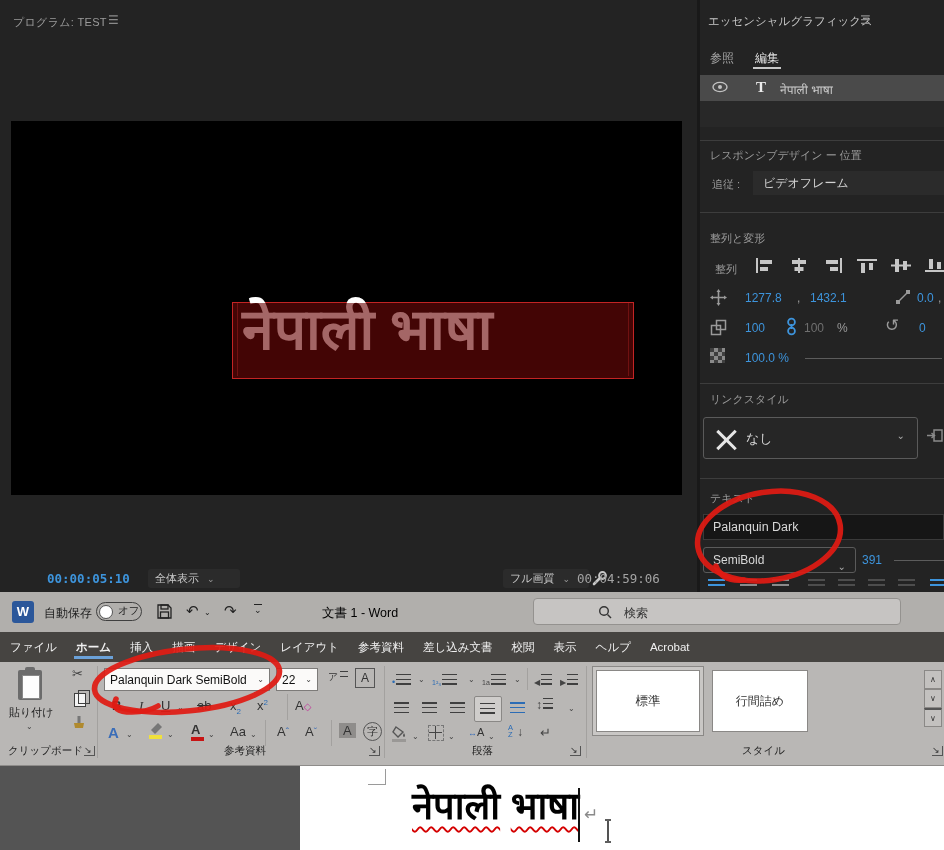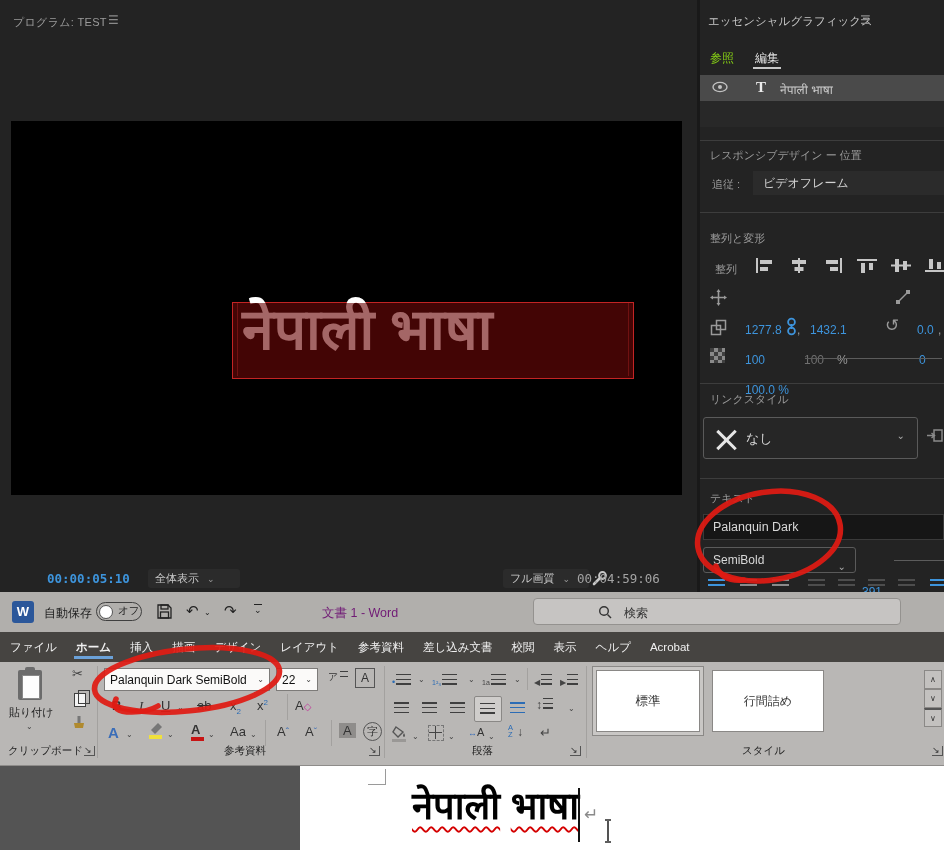--- a/index.html
+++ b/index.html
@@ -24,32 +24,32 @@
   .pm-dd .chv{font-size:9px;color:#9a9a9a;}
   .dd-zoom{left:148px;top:9px;width:78px;}
   .dd-qual{left:503px;top:9px;width:72px;}
   .wrench{left:592px;top:10px;}
 
   
   .vsep{left:697px;top:0;width:3px;height:592px;background:#191919;}
   .eg{position:absolute;left:700px;top:0;width:244px;height:592px;background:#232323;}
   .eg-title{left:8px;top:14px;font-size:11.5px;color:#c8c8c8;}
   .eg-menu{left:160px;top:13px;font-size:12px;color:#8a8a8a;}
-  .eg-tab{top:50px;font-size:12px;color:#84cc16;}
+  .eg-tab{top:50px;font-size:12px;color:#a3a3a3;}
   .eg-tab.active{color:#e0e0e0;}
   .eg-tab-underline{left:53px;top:67px;width:28px;height:2px;background:#c8c8c8;}
   .layer-row{left:0;top:75px;width:244px;height:26px;background:#4a4a4a;}
   .layer-row2{left:0;top:101px;width:244px;height:26px;background:#282828;}
   .layer-T{left:56px;top:4px;font-size:15px;font-weight:700;color:#ececec;font-family:"Liberation Serif",serif;}
   .layer-name{left:80px;top:6px;font-size:12px;color:#c9c9c9;}
   .hsep{left:0;width:244px;height:1px;background:#3d3d3d;}
   .eg-h{font-size:11px;color:#9a9a9a;}
   .follow-box{left:53px;top:171px;width:191px;height:24px;background:#2b2b2b;color:#d2d2d2;font-size:12px;line-height:24px;padding-left:10px;box-sizing:border-box;}
   .blue{color:#3d94dc;}
-  .val{font-size:12px;margin-top:32px;}
+  .val{font-size:12px;}
   .dim{color:#6f6f6f;}
   .gry{color:#9a9a9a;}
   .slider{height:1px;background:#5c5c5c;}
   .checker{left:10px;top:348px;width:15px;height:15px;background:repeating-conic-gradient(#8a8a8a 0 25%,#3f3f3f 0 50%);background-size:8px 8px;}
   .ls-dd{left:3px;top:417px;width:213px;height:40px;border:1px solid #5a5a5a;border-radius:3px;background:#262626;}
   .xmark{position:absolute;left:13px;top:10px;width:19px;height:19px;}
   .xmark::before,.xmark::after{content:"";position:absolute;left:8px;top:-1px;width:3.2px;height:26px;background:#e6e6e6;}
   .xmark::before{transform:rotate(45deg);}
   .xmark::after{transform:rotate(-45deg);}
   .ls-val{position:absolute;left:42px;top:12px;font-size:13px;color:#d8d8d8;}
@@ -66,21 +66,21 @@
 
   
   .word{position:absolute;left:0;top:592px;width:944px;height:258px;background:#545454;}
   .w-titlebar{left:0;top:0;width:944px;height:40px;background:#b1afac;}
   .w-icon{left:12px;top:9px;width:22px;height:22px;background:#2b579a;border-radius:3px;color:#fff;font-weight:700;font-size:13px;text-align:center;line-height:22px;}
   .w-autosave{left:44px;top:13px;font-size:12px;color:#1d1d1d;}
   .w-toggle{left:96px;top:10px;width:46px;height:19px;border:1.5px solid #3f3f3f;border-radius:11px;box-sizing:border-box;}
   .w-knob{position:absolute;left:2px;top:1.5px;width:12px;height:12px;border-radius:50%;background:#fff;border:1px solid #555;}
   .w-toggle-label{position:absolute;left:21px;top:1px;font-size:10.5px;color:#1d1d1d;}
   .qat{color:#222;}
-  .w-doctitle{left:322px;top:13px;font-size:12.5px;color:#701a75;}
+  .w-doctitle{left:322px;top:13px;font-size:12.5px;color:#000000;}
   .w-search{left:533px;top:6px;width:368px;height:27px;background:#c6c4c2;border:1px solid #94928f;border-radius:4px;box-sizing:border-box;}
   .w-search-label{position:absolute;left:90px;top:6px;font-size:12px;color:#333;}
   .w-tabs{left:0;top:40px;width:944px;height:30px;background:#464441;display:flex;align-items:center;gap:15px;padding-left:8px;box-sizing:border-box;}
   .w-tab{position:relative;font-size:11.5px;color:#f0f0f0;padding:6px 2px;}
   .w-tab.active{font-weight:700;}
   .w-tab.active::after{content:"";position:absolute;left:0;right:0;bottom:2px;height:2.5px;background:#6ba1d8;}
   .w-ribbon{left:0;top:70px;width:944px;height:104px;background:#b9b7b5;border-bottom:1px solid #8e8c8a;box-sizing:border-box;}
   .gdiv{top:4px;width:1px;height:92px;background:#a3a19f;}
   .glabel{font-size:10.5px;color:#222;}
   .launcher{font-size:9px;color:#333;border-right:1px solid #555;border-bottom:1px solid #555;padding:0 2px 1px 0;line-height:8px;}
@@ -472,21 +472,21 @@
         <span class="abs" style="left:156px;top:63px;font-size:13px;color:#444;">↵</span>
 
         <span class="abs glabel" style="left:88px;top:82px;">段落</span>
         <span class="abs launcher" style="left:186px;top:84px;">↘</span>
       </div>
       <div class="abs gdiv" style="left:586px;"></div>
 
       <div class="abs scard sel" style="left:596px;width:104px;font-size:12.5px;">
           <span>標準</span>
         </div>
-      <div class="abs scard" style="left:712px;width:112px;font-size:12px;">
+      <div class="abs scard" style="left:712px;width:96px;font-size:12px;">
           <span>行間詰め</span>
         </div>
       <span class="abs sbtn" style="top:8px;">∧</span>
       <span class="abs sbtn" style="top:27px;">∨</span>
       <span class="abs sbtn" style="top:46px;border-top:2px solid #555;">∨</span>
       <span class="abs glabel" style="left:742px;top:82px;">スタイル</span>
       <span class="abs launcher" style="left:932px;top:84px;">↘</span>
     </div>
 
     <div class="abs page"></div>

